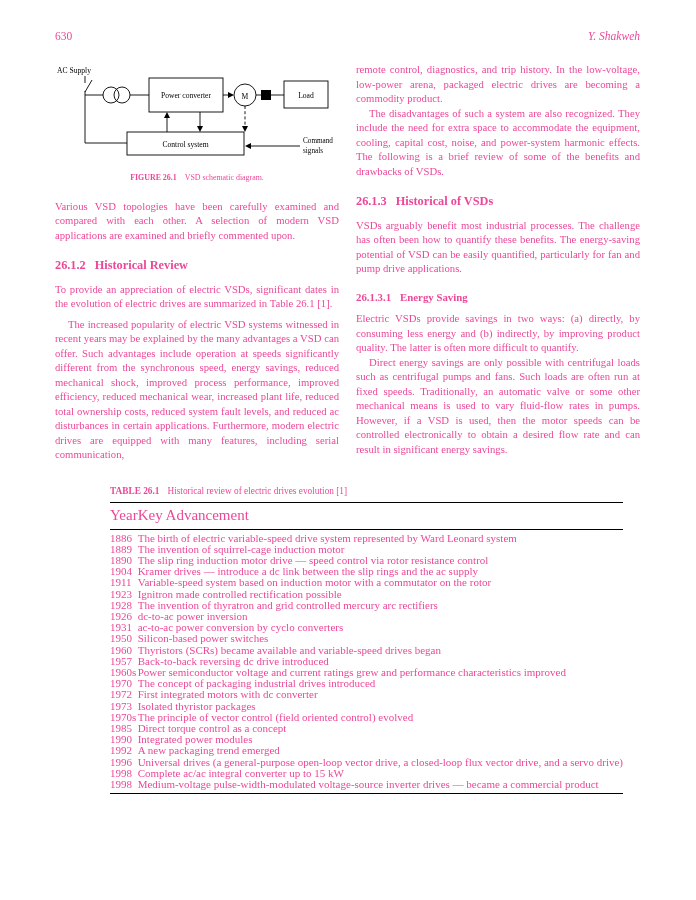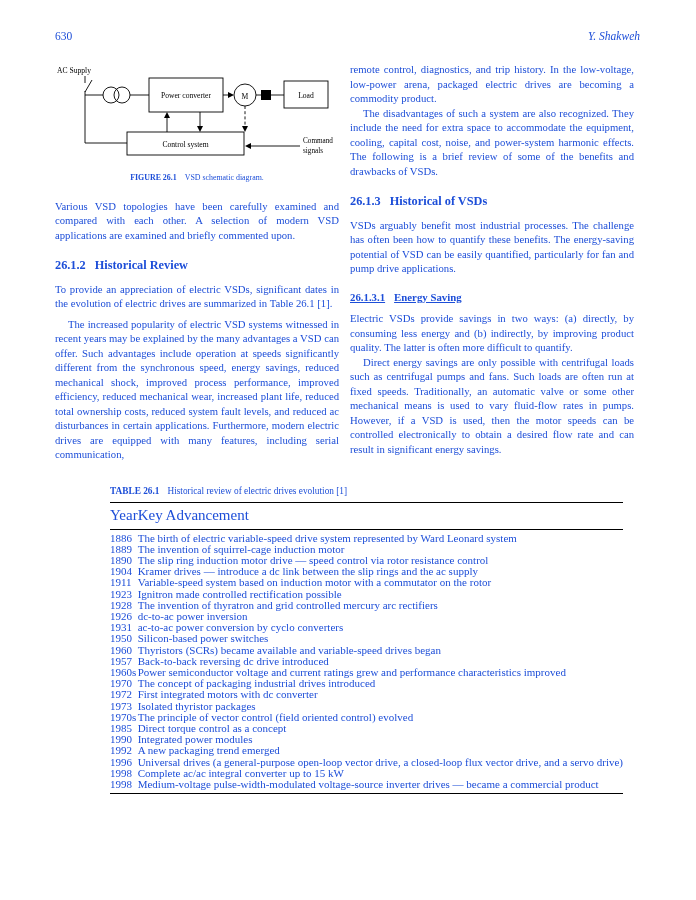--- a/index.html
+++ b/index.html
@@ -1,40 +1,40 @@
 <!DOCTYPE html>
 <html><head>
 <meta charset="utf-8">
 <style>
   * { margin:0; padding:0; box-sizing:border-box; }
   html,body { background:#d8d8d8; }
   body { width:696px; font-family:"Liberation Serif","DejaVu Serif",serif; }
   .page {
-    width:696px; height:900px; background:#ffffff; color:#1d4ed8;
+    width:696px; height:900px; background:#ffffff; color:#ec4899;
     padding:30px 56px 4px 55px; position:relative; overflow:hidden;
   }
   .running-header {
     display:flex; justify-content:space-between; align-items:baseline;
     font-size:11.5px; margin-bottom:20px;
   }
   .running-head { font-style:italic; }
 
-  .columns { display:flex; gap:11px; }
+  .columns { display:flex; gap:11px;justify-content:space-between; }
   .col { width:284px; font-size:10.7px; line-height:14.5px; text-align:justify; }
   .col p { margin:0; }
   p.cont { text-indent:13px; }
   p.gap-top { margin-top:6px !important; }
 
   .figure-block { margin-bottom:13px; }
   .diagram { display:block; }
   .figure-caption { text-align:center; font-size:7.9px; margin-top:7px; }
   .cap-label { font-weight:bold; margin-right:8px; }
 
   .section-heading { font-size:12.3px; font-weight:700; margin:16px 0 9px; text-align:left; }
-  .sub-heading { font-size:10.8px; font-weight:700; margin:14px 0 7px; text-align:left;text-decoration:underline; }
+  .sub-heading { font-size:10.8px; font-weight:700; margin:14px 0 7px; text-align:left; }
   .sec-num { margin-right:9px; }
 
   .table-block { margin-top:24px; margin-left:55px; }
   .table-caption { font-size:9.3px; margin-bottom:6px; }
   table.data-table {
     border-collapse:collapse; width:475px;
     border-top:1.4px solid #000; border-bottom:1.4px solid #000;
   }
   .data-table th {
     font-weight:normal; text-align:left; font-size:15px;

